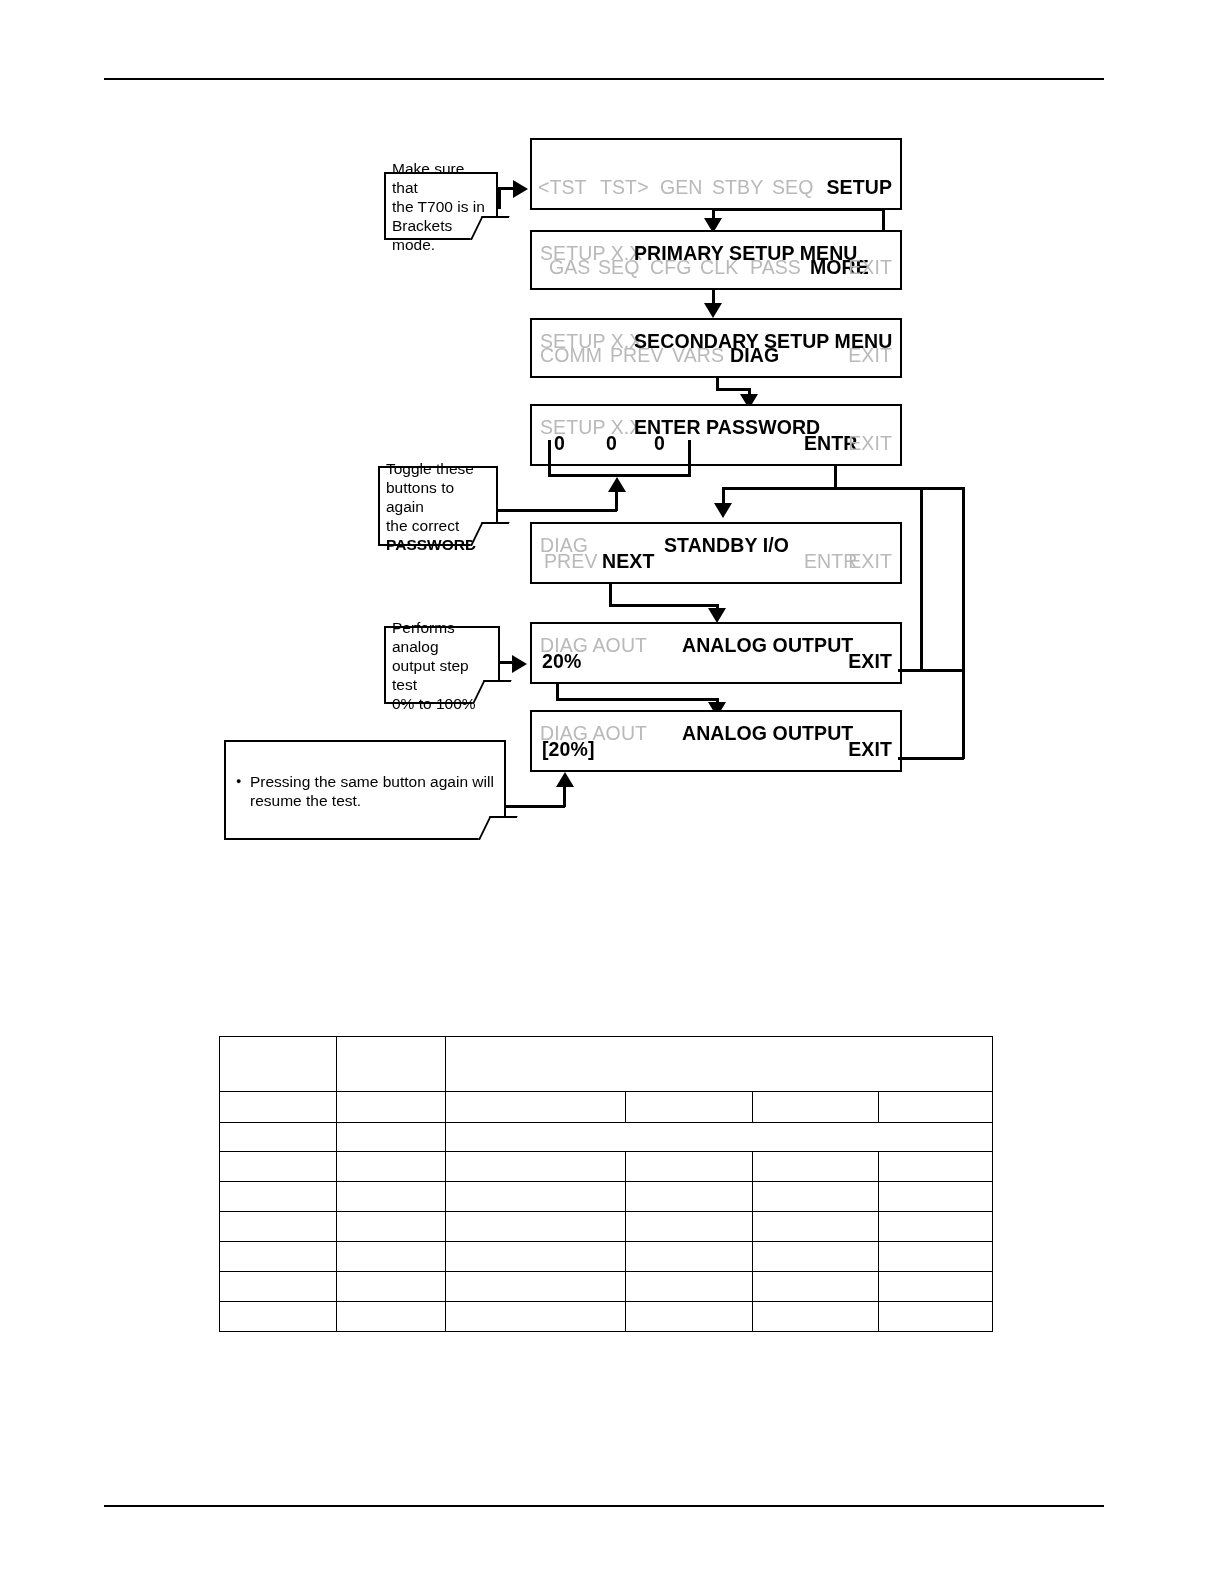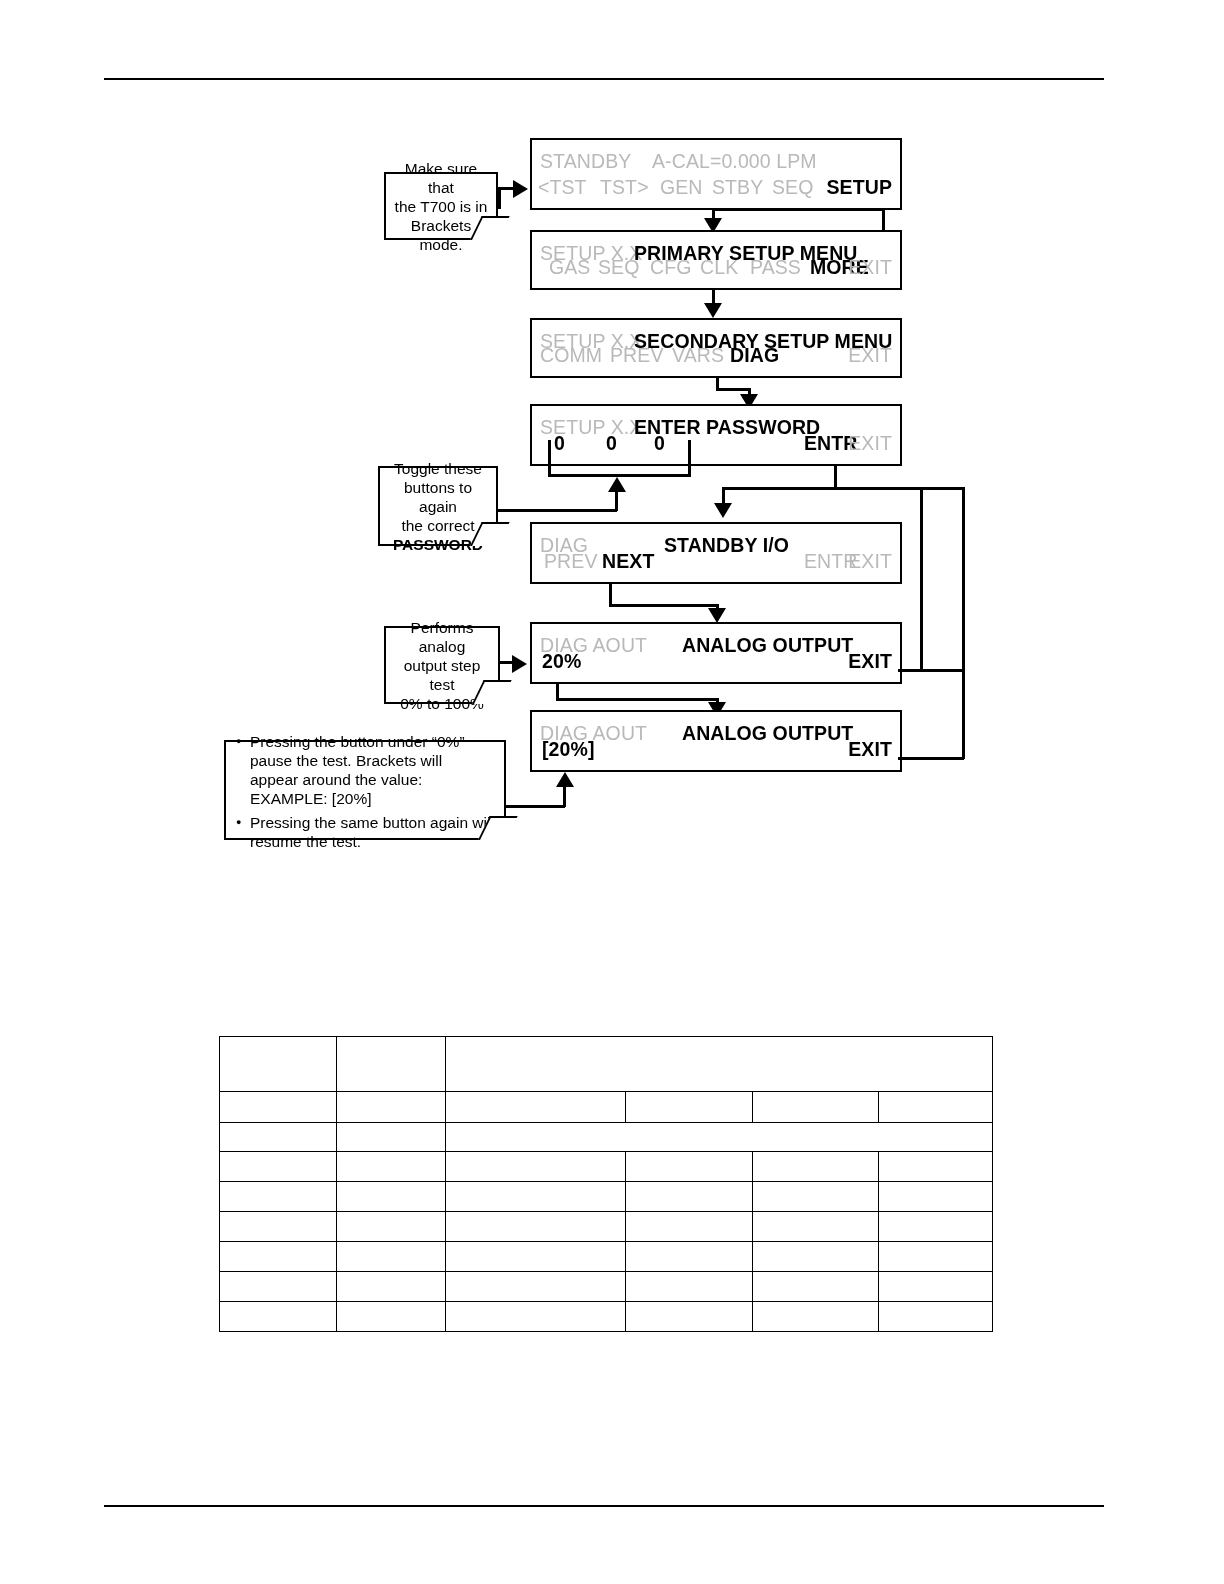--- a/index.html
+++ b/index.html
@@ -41,21 +41,21 @@
   .arrow-u{position:absolute;width:0;height:0;
     border-left:9px solid transparent;border-right:9px solid transparent;
     border-bottom:15px solid #000;}
   .arrow-r{position:absolute;width:0;height:0;
     border-top:9px solid transparent;border-bottom:9px solid transparent;
     border-left:15px solid #000;}
 
   
   .note{
     position:absolute;border:2px solid #000;background:#fff;box-sizing:border-box;
-    font-size:15.5px;line-height:19px;text-align:center;color:#000;
+    font-size:15.5px;line-height:19px;color:#000;
     display:flex;align-items:center;justify-content:center;
   }
   .note .inner{padding:4px 6px;width:100%;}
   
   .note .fold{
     position:absolute;right:-2px;bottom:-2px;width:26px;height:22px;
     background:#fff;border-left:2px solid #000;border-top:2px solid #000;
     transform:skewX(-26deg);transform-origin:bottom right;
   }
   .note.bul{text-align:left;}
@@ -74,24 +74,20 @@
 </style>
 </head>
 <body>
 
 <div class="page">
 
   <div class="rule header"></div>
   <div class="rule footer"></div>
 
   <div class="panel" style="left:530px;top:138px;width:372px;height:72px;">
-    <div class="row top">
-      <span class="cell grey" style="left:8px;">STANDBY</span>
-      <span class="cell grey" style="left:120px;">A-CAL=0.000 LPM</span>
-    </div>
     <div class="row bot">
       <span class="cell grey" style="left:6px;">&lt;TST</span>
       <span class="cell grey" style="left:68px;">TST&gt;</span>
       <span class="cell grey" style="left:128px;">GEN</span>
       <span class="cell grey" style="left:180px;">STBY</span>
       <span class="cell grey" style="left:240px;">SEQ</span>
       <span class="cell blk" style="right:8px;">SETUP</span>
     </div>
   </div>
 
@@ -252,21 +248,20 @@
     </div>
     <span class="fold"></span>
   </div>
 
   <div class="ln h" style="left:500px;top:661px;width:14px;"></div>
   <div class="arrow-r" style="left:512px;top:655px;"></div>
 
   <div class="note bul" style="left:224px;top:740px;width:282px;height:100px;">
     <div class="inner">
       <ul>
-        <li>Pressing the button under “0%”  pause the test. Brackets will appear around the value: EXAMPLE: [20%]</li>
         <li>Pressing the same button again will resume the test.</li>
       </ul>
     </div>
     <span class="fold"></span>
   </div>
 
   <table class="tbl" style="left:219px;top:1036px;width:774px;">
     <tbody>
       <tr>
         <td style="width:118px;height:54px;"></td>

